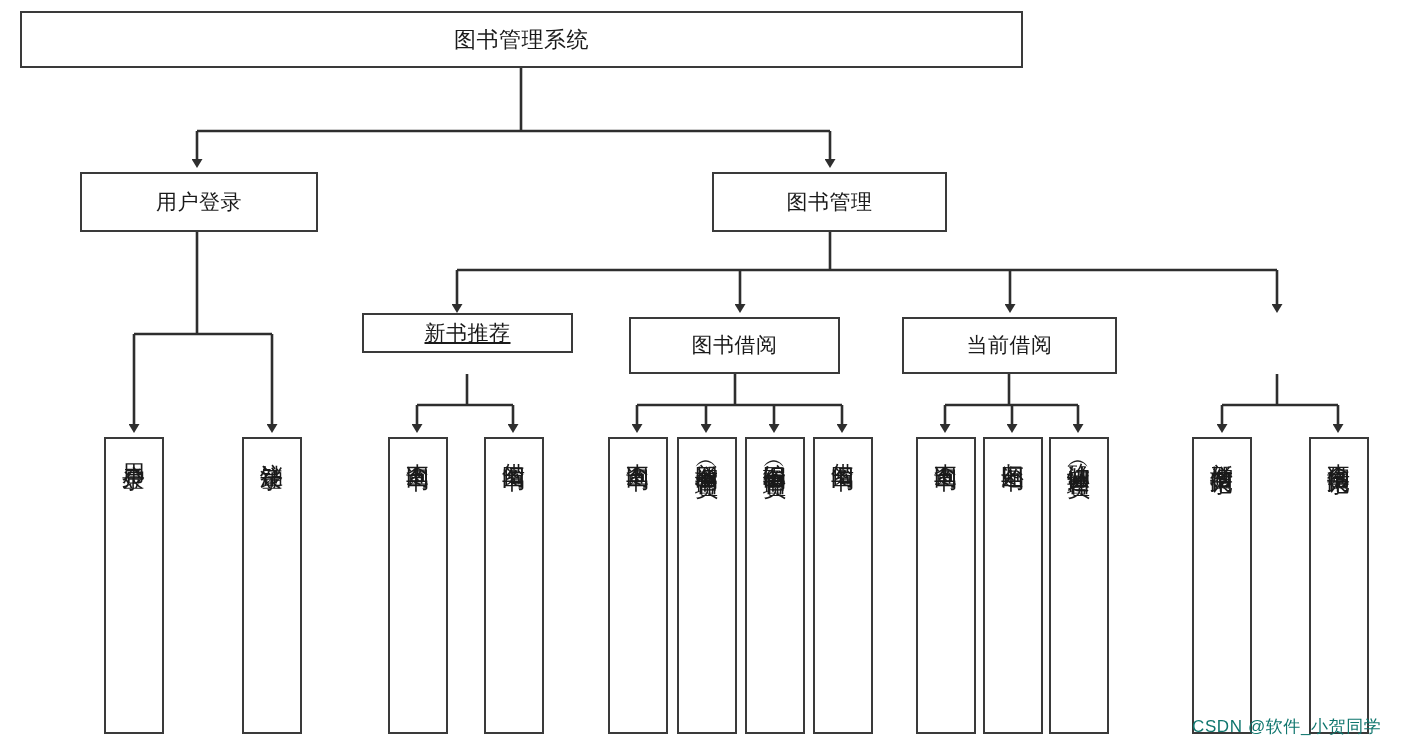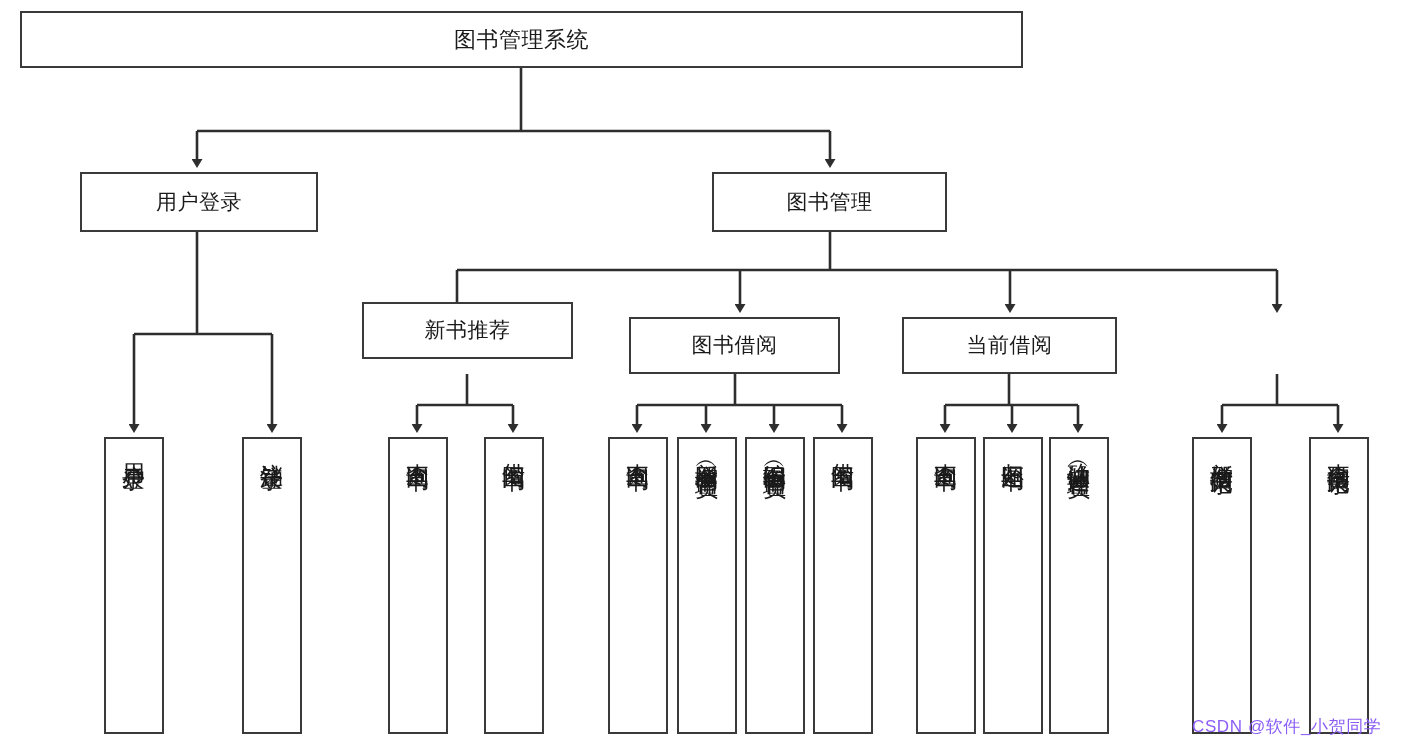--- a/index.html
+++ b/index.html
@@ -55,21 +55,21 @@
     writing-mode: vertical-rl;
     text-orientation: upright;
     font-size: 23px;
     line-height: 1.05;
     letter-spacing: 2px;
     white-space: nowrap;
   }
   #root-node .label { font-size: 22px; }
   .watermark {
     position: absolute;
-    color: #8b5cf6;
+    color: #0f766e;
     font-size: 17px;
     letter-spacing: 0.6px;
     white-space: nowrap;
     font-family: "Liberation Sans", "DejaVu Sans", sans-serif;
   }
 </style>
 </head>
 <body>
 
 <div id="canvas">
@@ -128,21 +128,21 @@
     <span class="label">图书管理系统</span>
   </div>
 
   <div class="node horiz" style="left:80px; top:172px; width:238px; height:60px;">
     <span class="label">用户登录</span>
   </div>
   <div class="node horiz" style="left:712px; top:172px; width:235px; height:60px;">
     <span class="label">图书管理</span>
   </div>
 
-  <div class="node horiz" style="left:362px; top:302px; width:211px; height:57px;">
+  <div class="node horiz" style="left:362px; top:313px; width:211px; height:40px;text-decoration:underline;">
     <span class="label">新书推荐</span>
   </div>
   <div class="node horiz" style="left:629px; top:317px; width:211px; height:57px;align-items:center;">
     <span class="label">图书借阅</span>
   </div>
   <div class="node horiz" style="left:902px; top:317px; width:215px; height:57px;">
     <span class="label">当前借阅</span>
   </div>
 
   <div class="node vert" style="left:104px; top:437px; width:60px; height:297px;">

